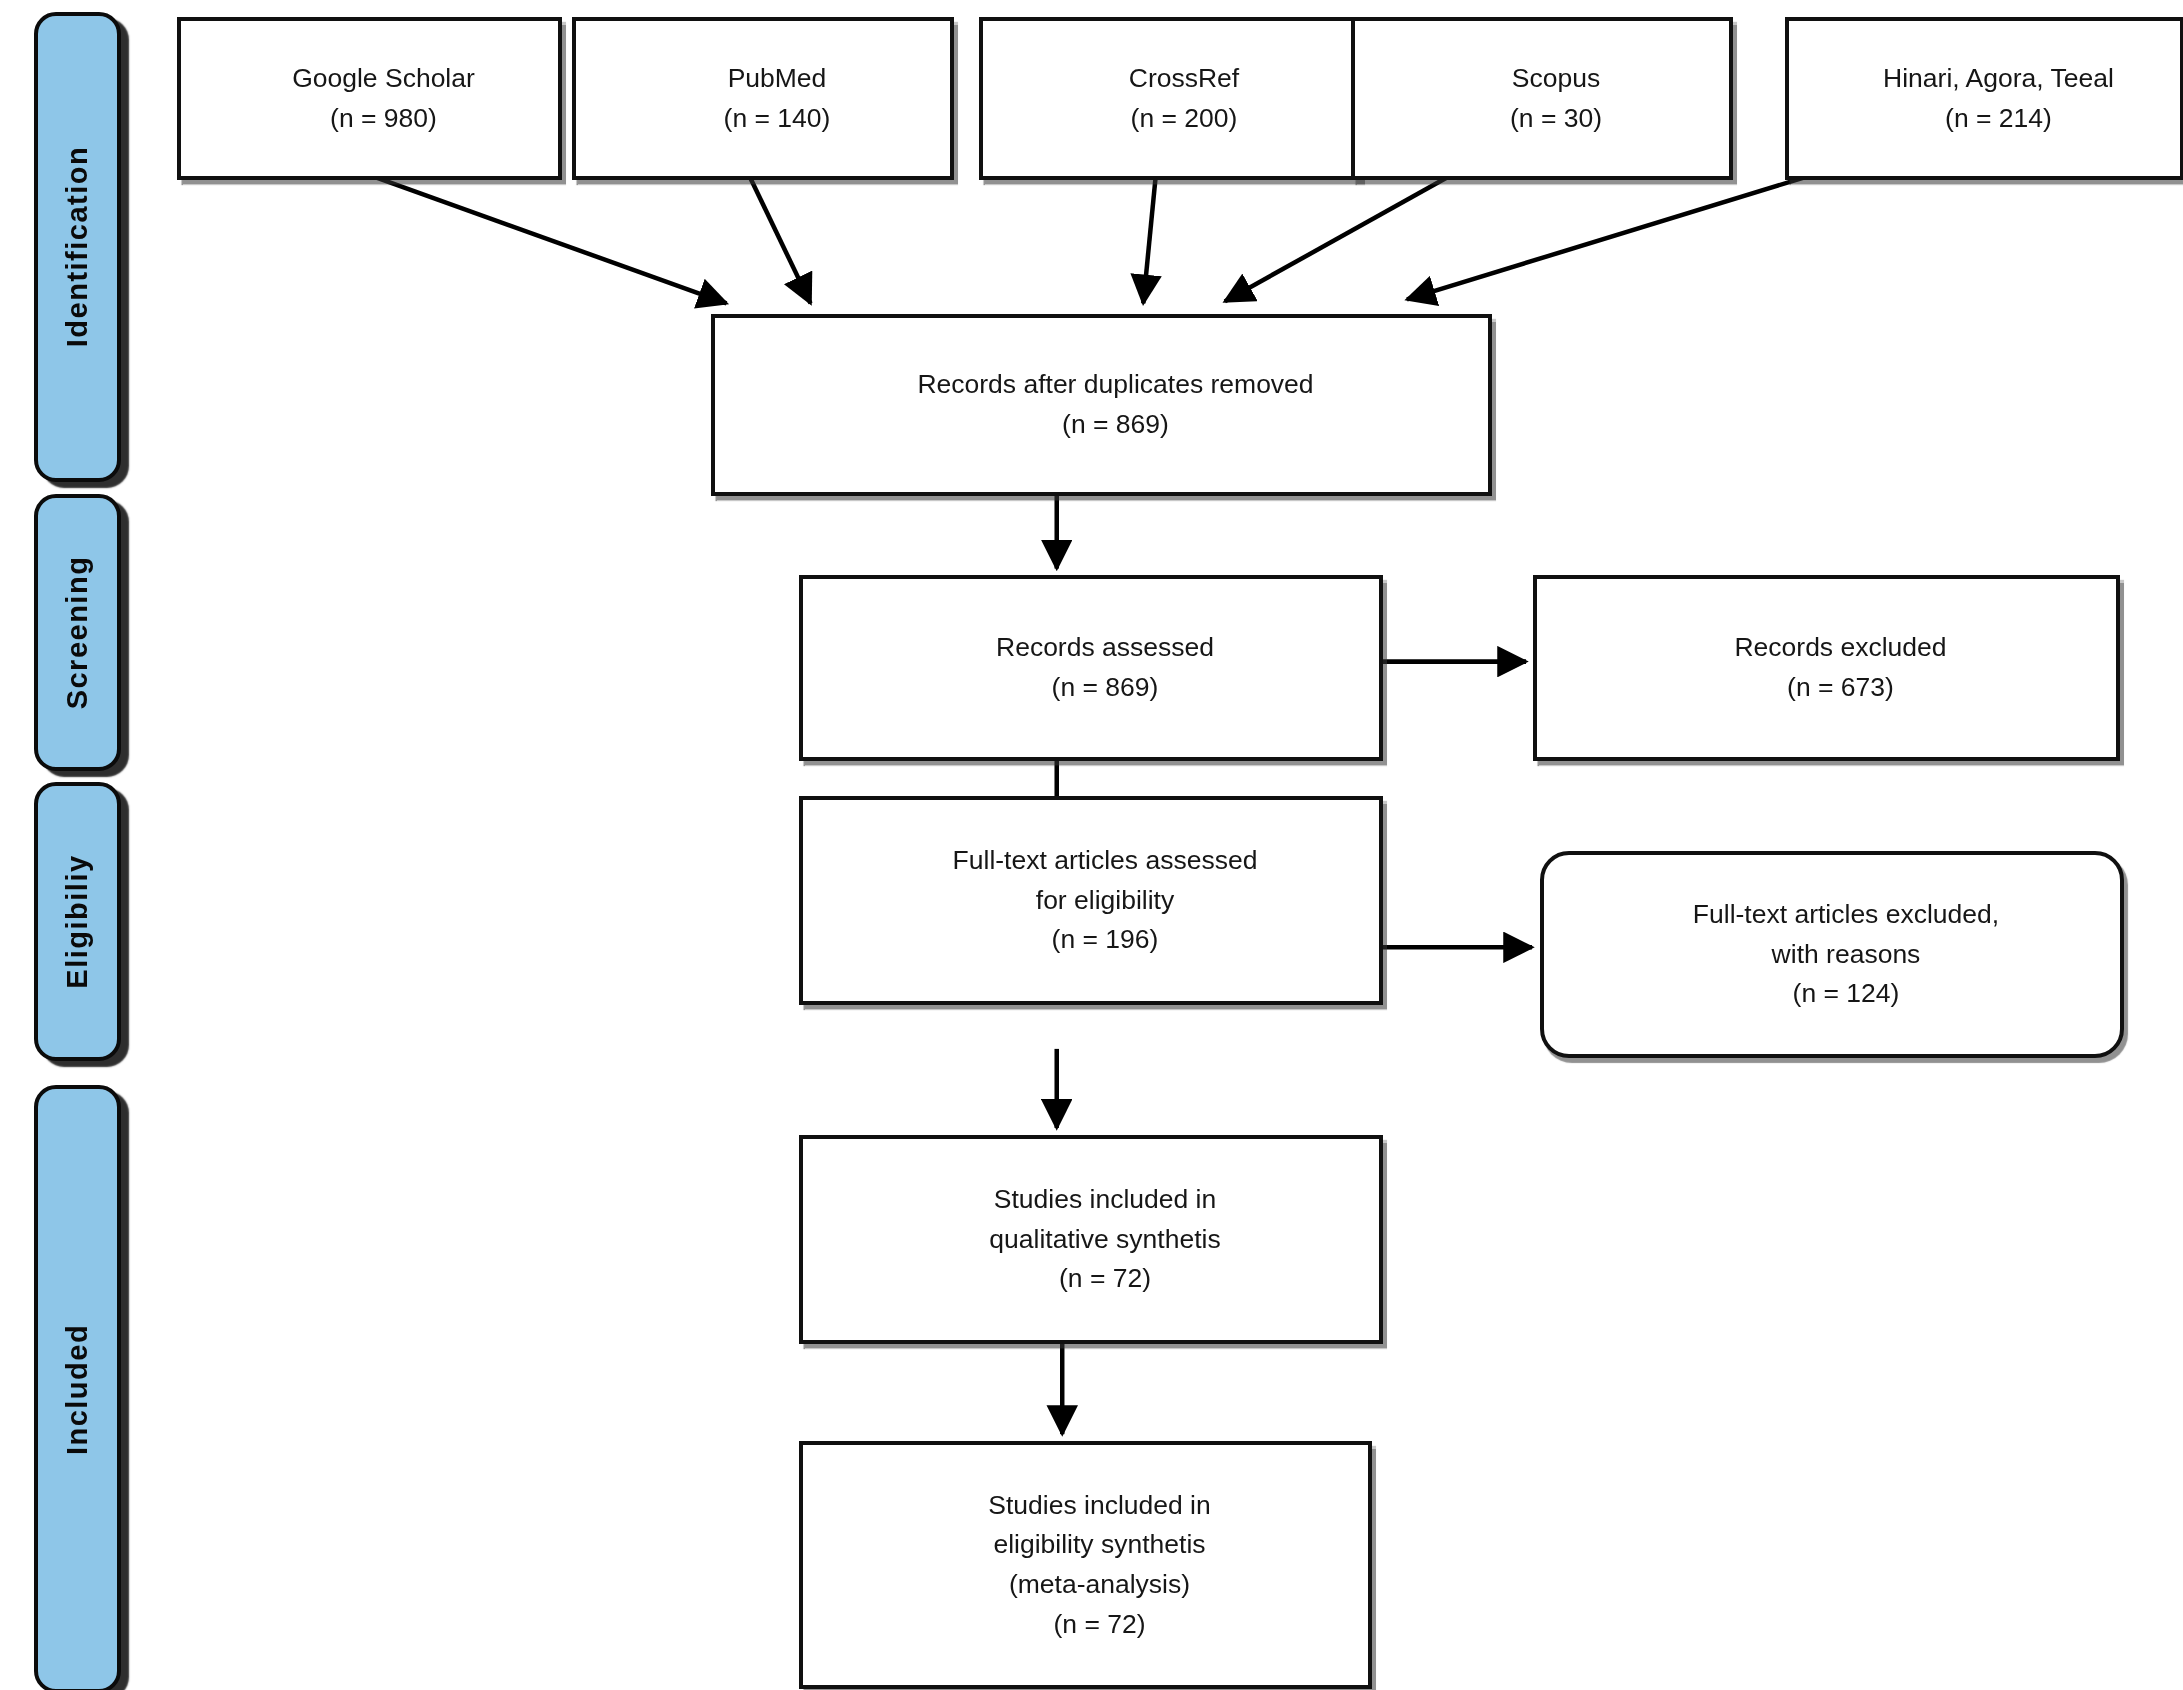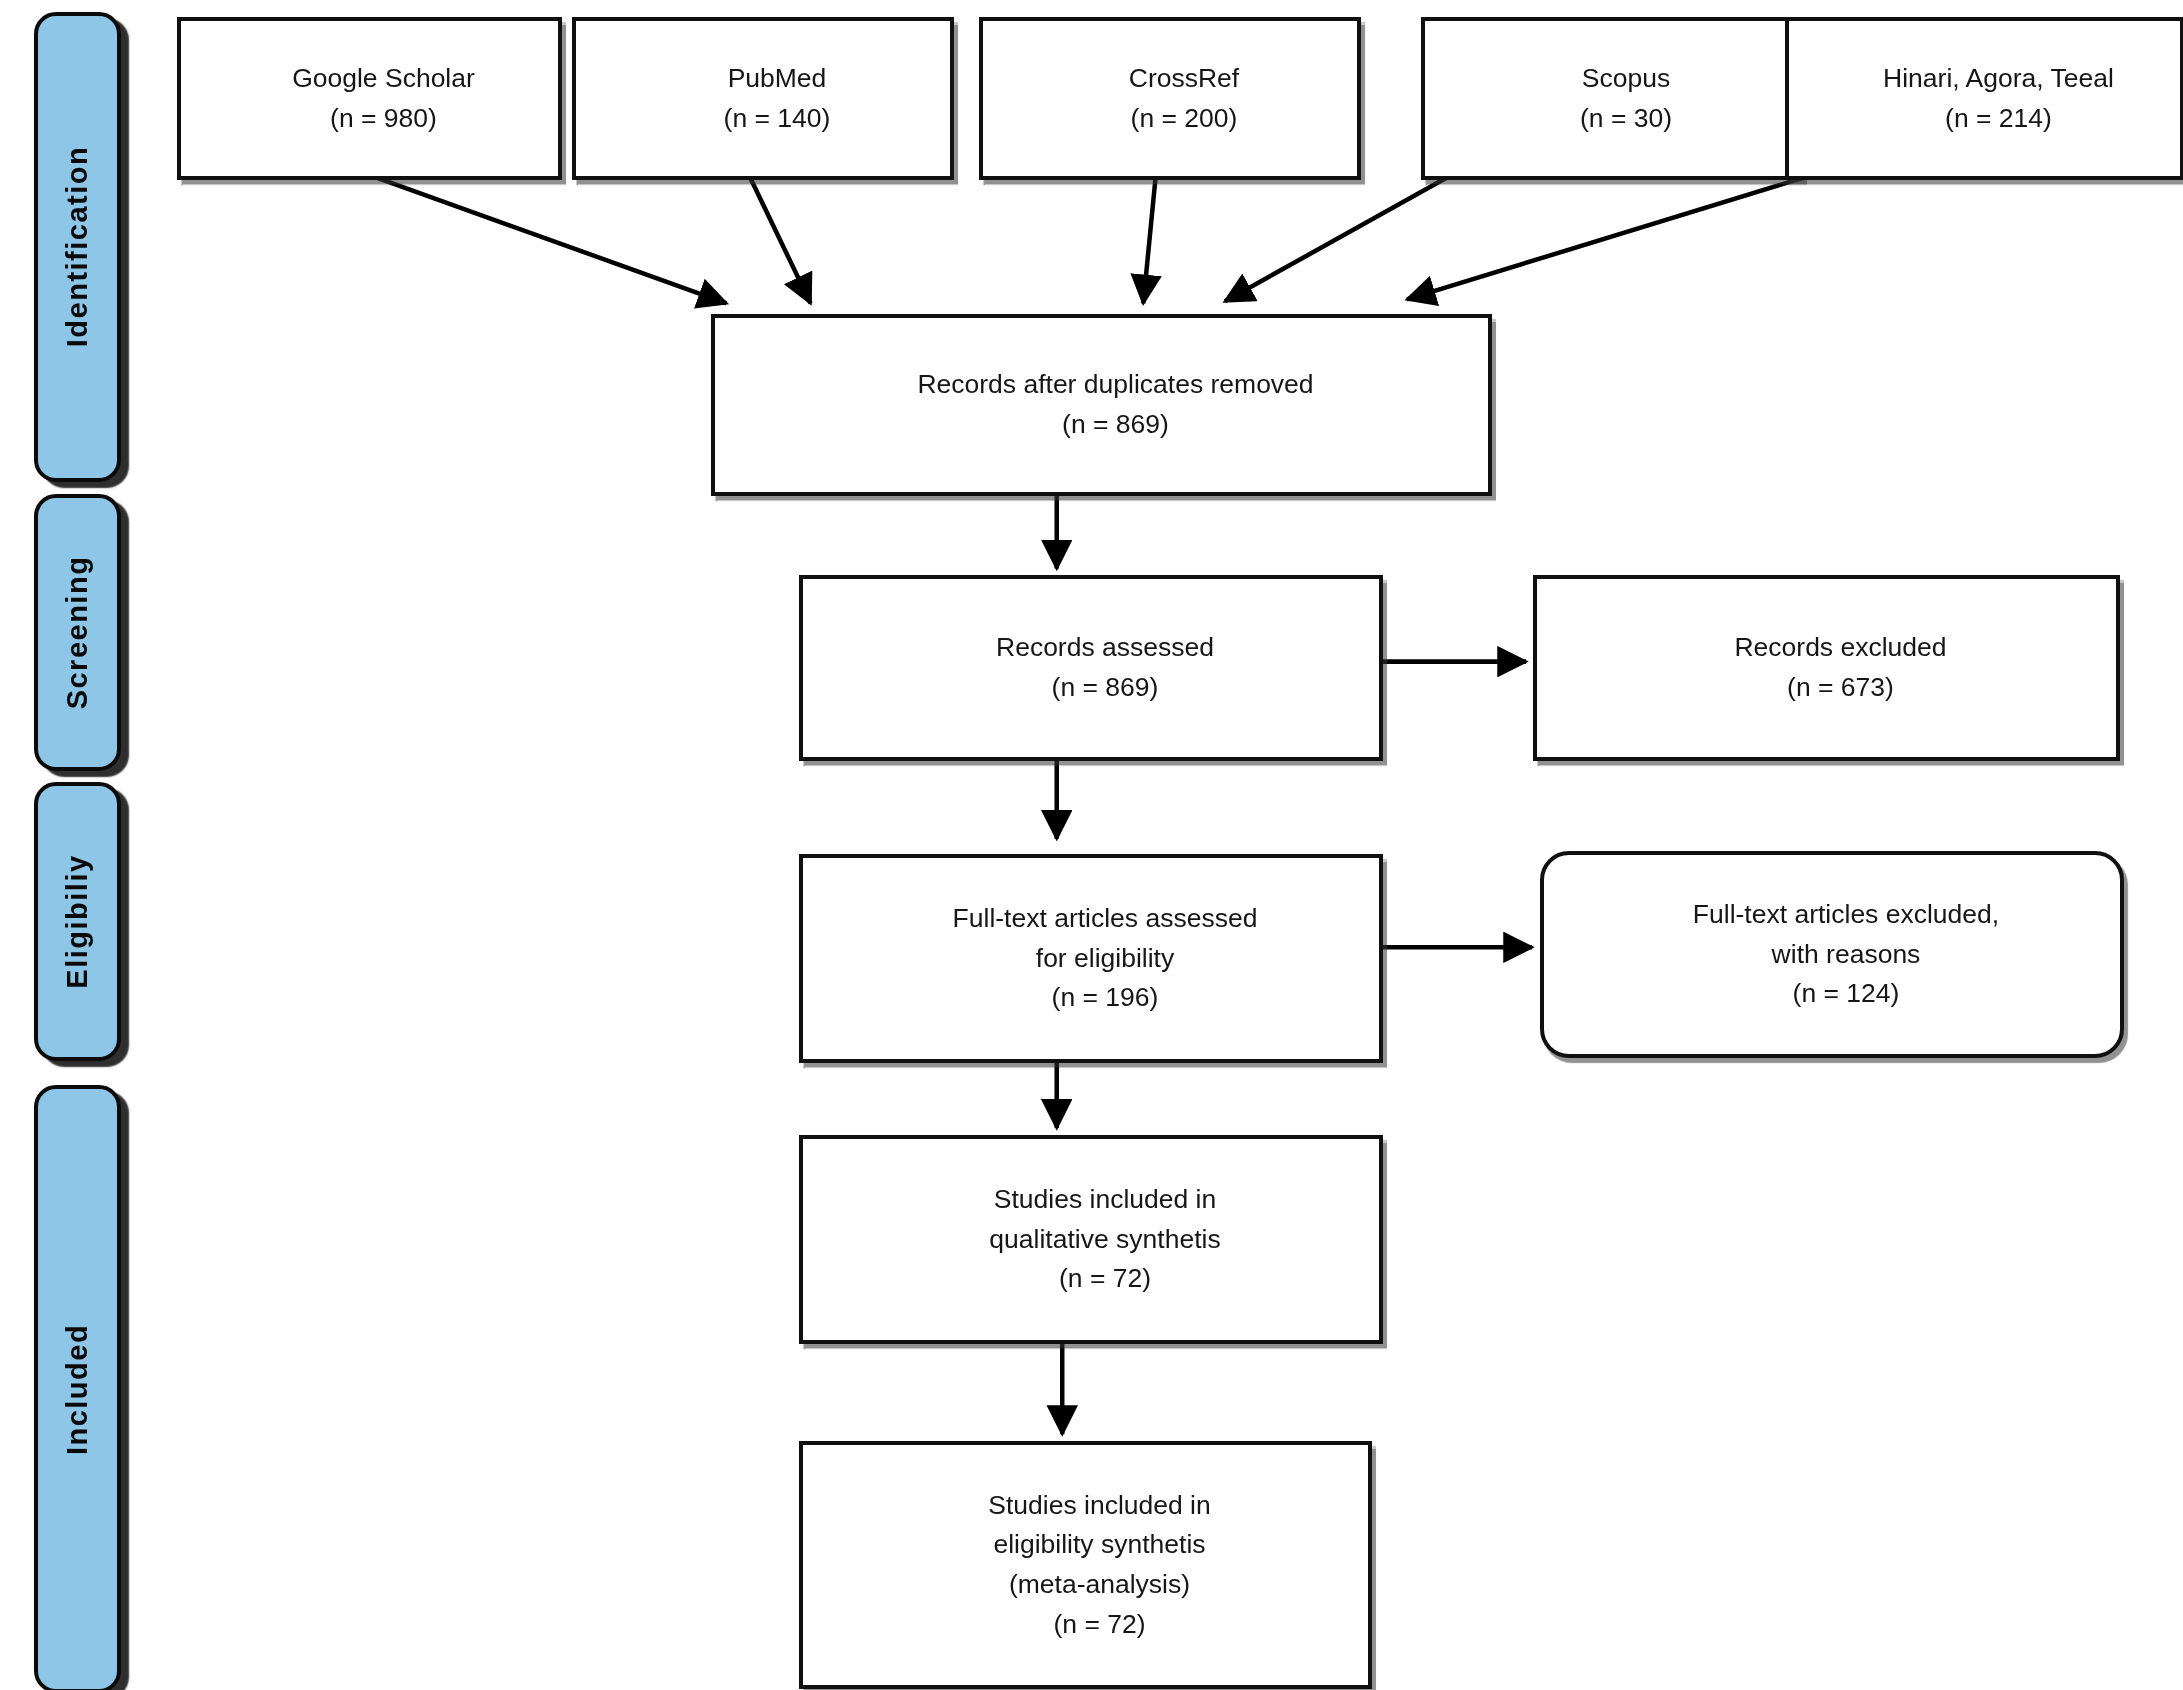--- a/index.html
+++ b/index.html
@@ -101,21 +101,21 @@
     <span>(n = 980)</span>
   </div>
   <div class="box" style="left:572px; top:17px; width:346px; height:155px;">
     <span>PubMed</span>
     <span>(n = 140)</span>
   </div>
   <div class="box" style="left:979px; top:17px; width:346px; height:155px;">
     <span>CrossRef</span>
     <span>(n = 200)</span>
   </div>
-  <div class="box" style="left:1421px; top:17px; width:346px; height:155px;">
+  <div class="box" style="left:1351px; top:17px; width:346px; height:155px;">
     <span>Scopus</span>
     <span>(n = 30)</span>
   </div>
   <div class="box" style="left:1785px; top:17px; width:363px; height:155px;">
     <span>Hinari, Agora, Teeal</span>
     <span>(n = 214)</span>
   </div>
 
   <div class="box" style="left:711px; top:314px; width:745px; height:174px;">
     <span>Records after duplicates removed</span>
@@ -125,21 +125,21 @@
   <div class="box" style="left:799px; top:575px; width:548px; height:178px;">
     <span>Records assessed</span>
     <span>(n = 869)</span>
   </div>
 
   <div class="box" style="left:1533px; top:575px; width:551px; height:178px;">
     <span>Records excluded</span>
     <span>(n = 673)</span>
   </div>
 
-  <div class="box" style="left:799px; top:854px; width:548px; height:201px;">
+  <div class="box" style="left:799px; top:796px; width:548px; height:201px;">
     <span>Full-text articles assessed</span>
     <span>for eligibility</span>
     <span>(n = 196)</span>
   </div>
 
   <div class="box" style="left:1540px; top:851px; width:548px; height:199px;border-radius:29px;">
     <span>Full-text articles excluded,</span>
     <span>with reasons</span>
     <span>(n = 124)</span>
   </div>

